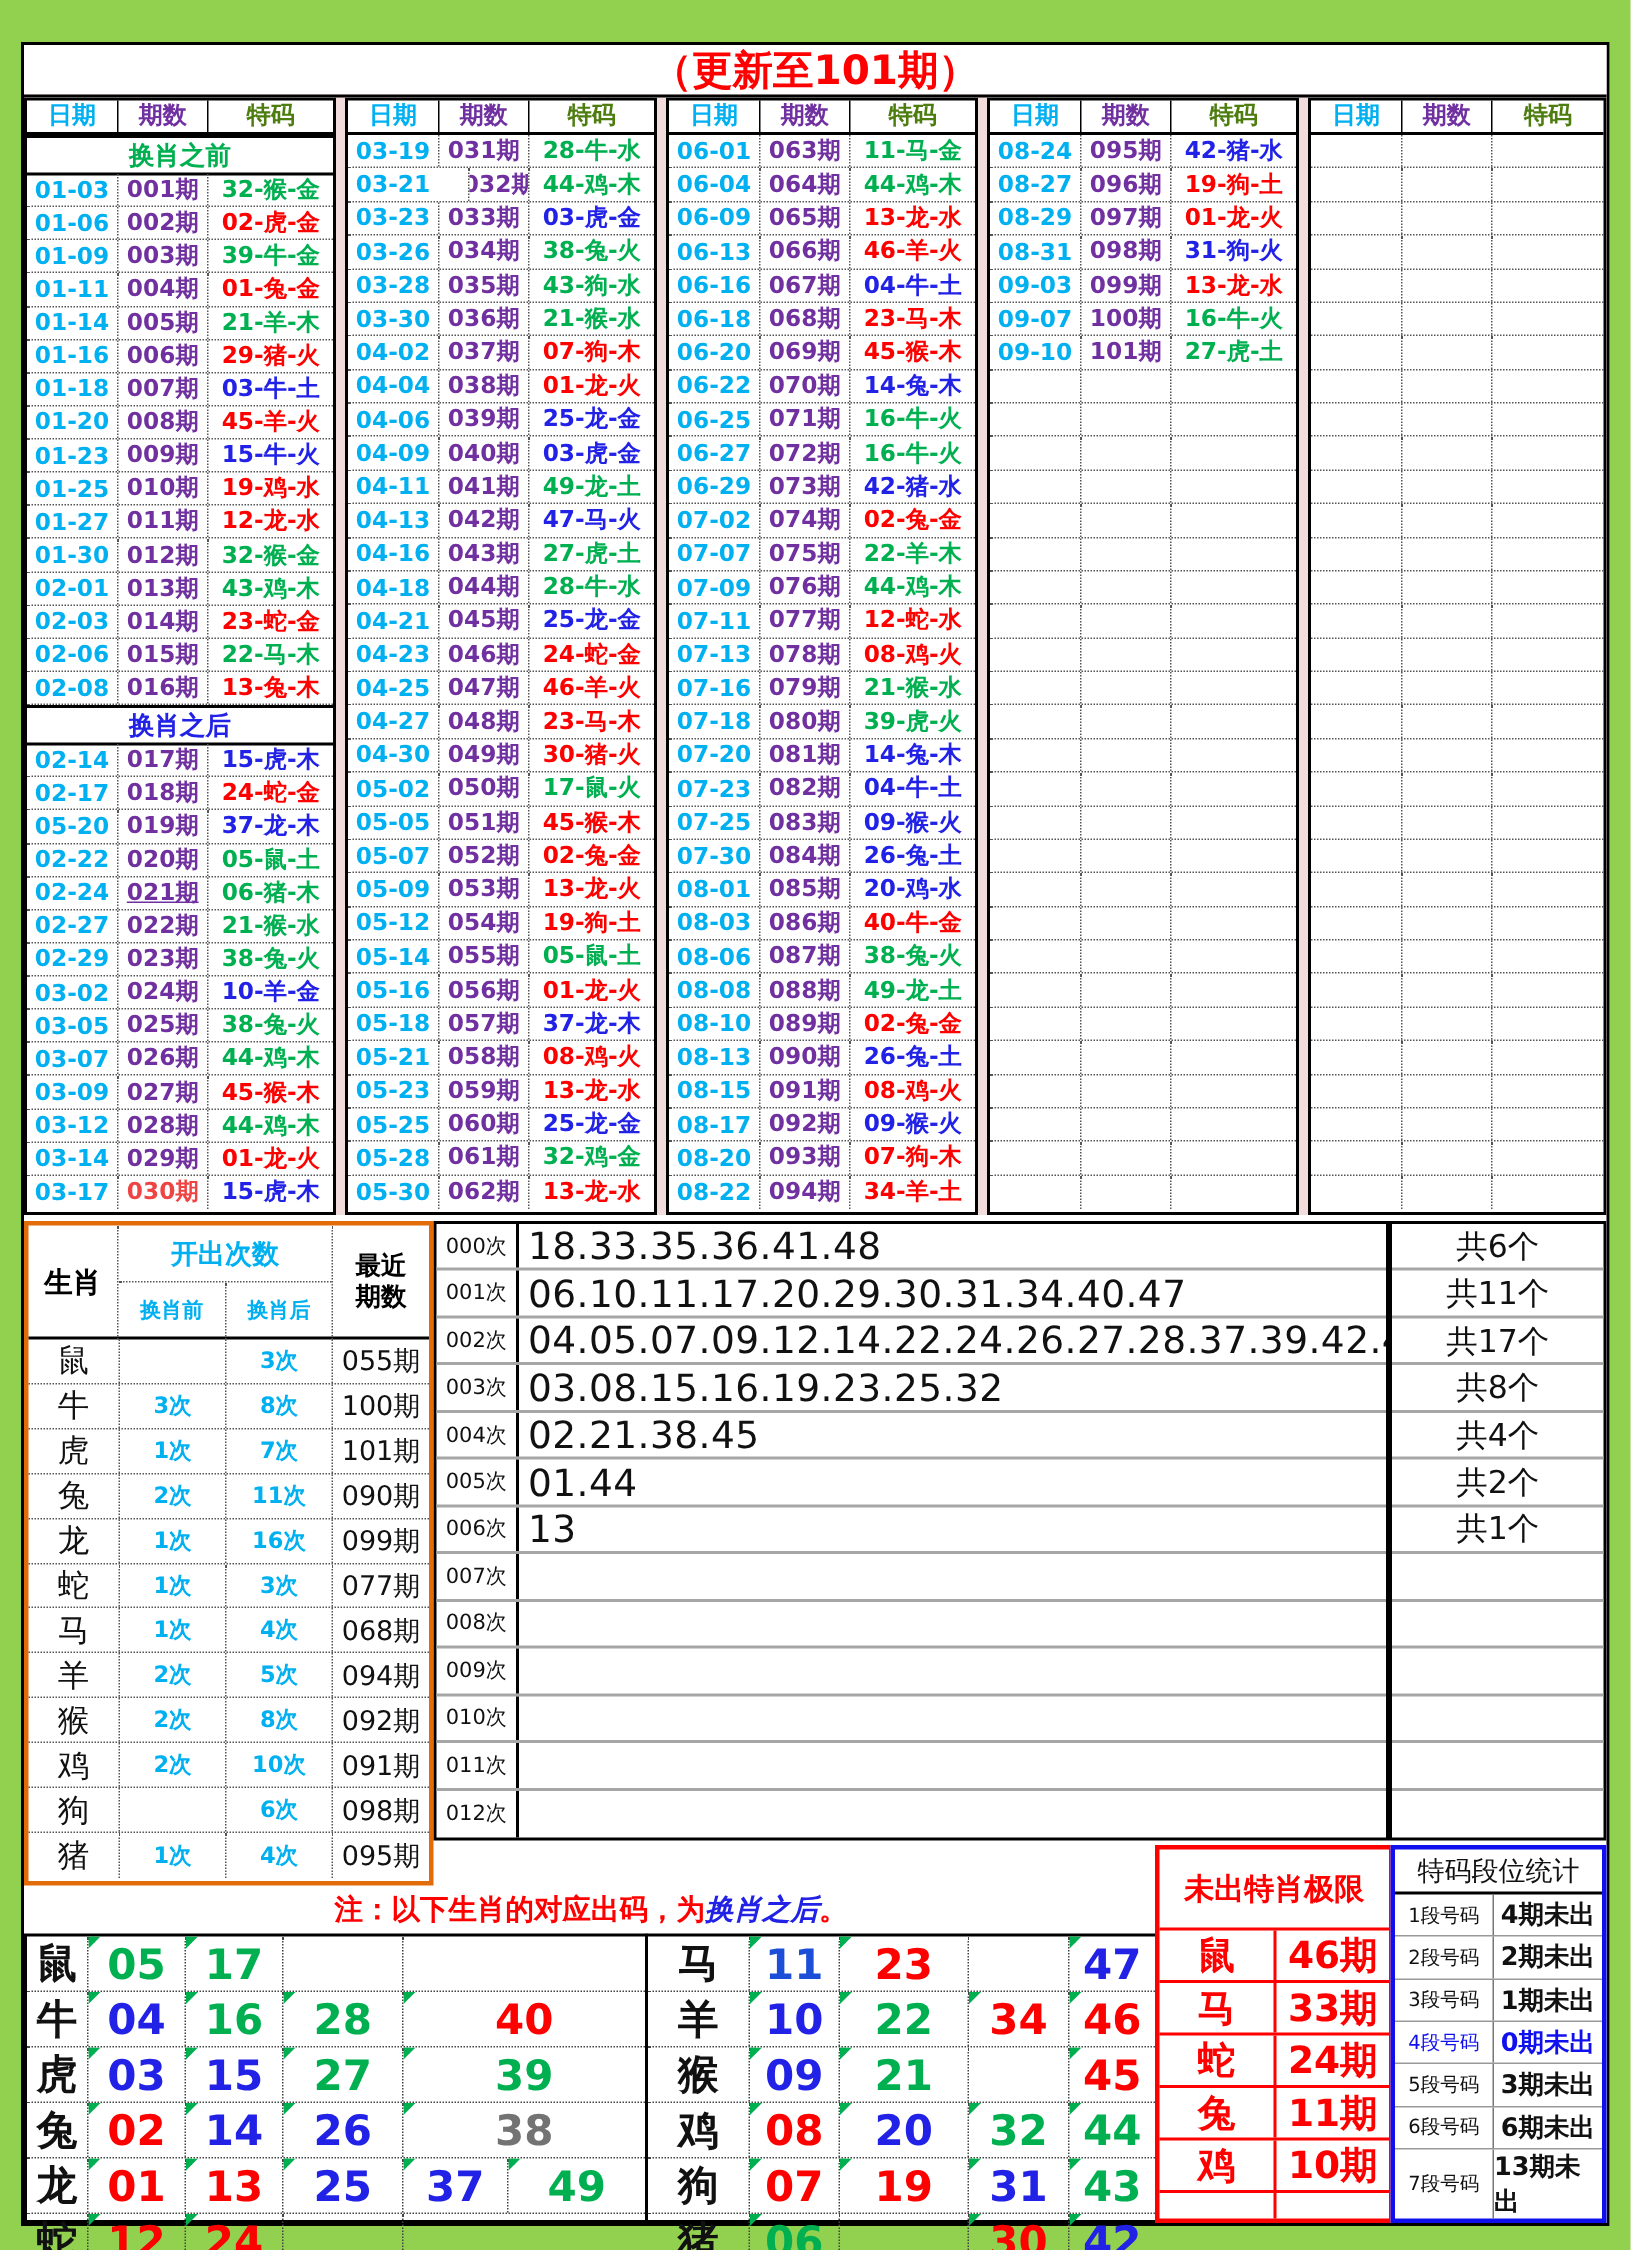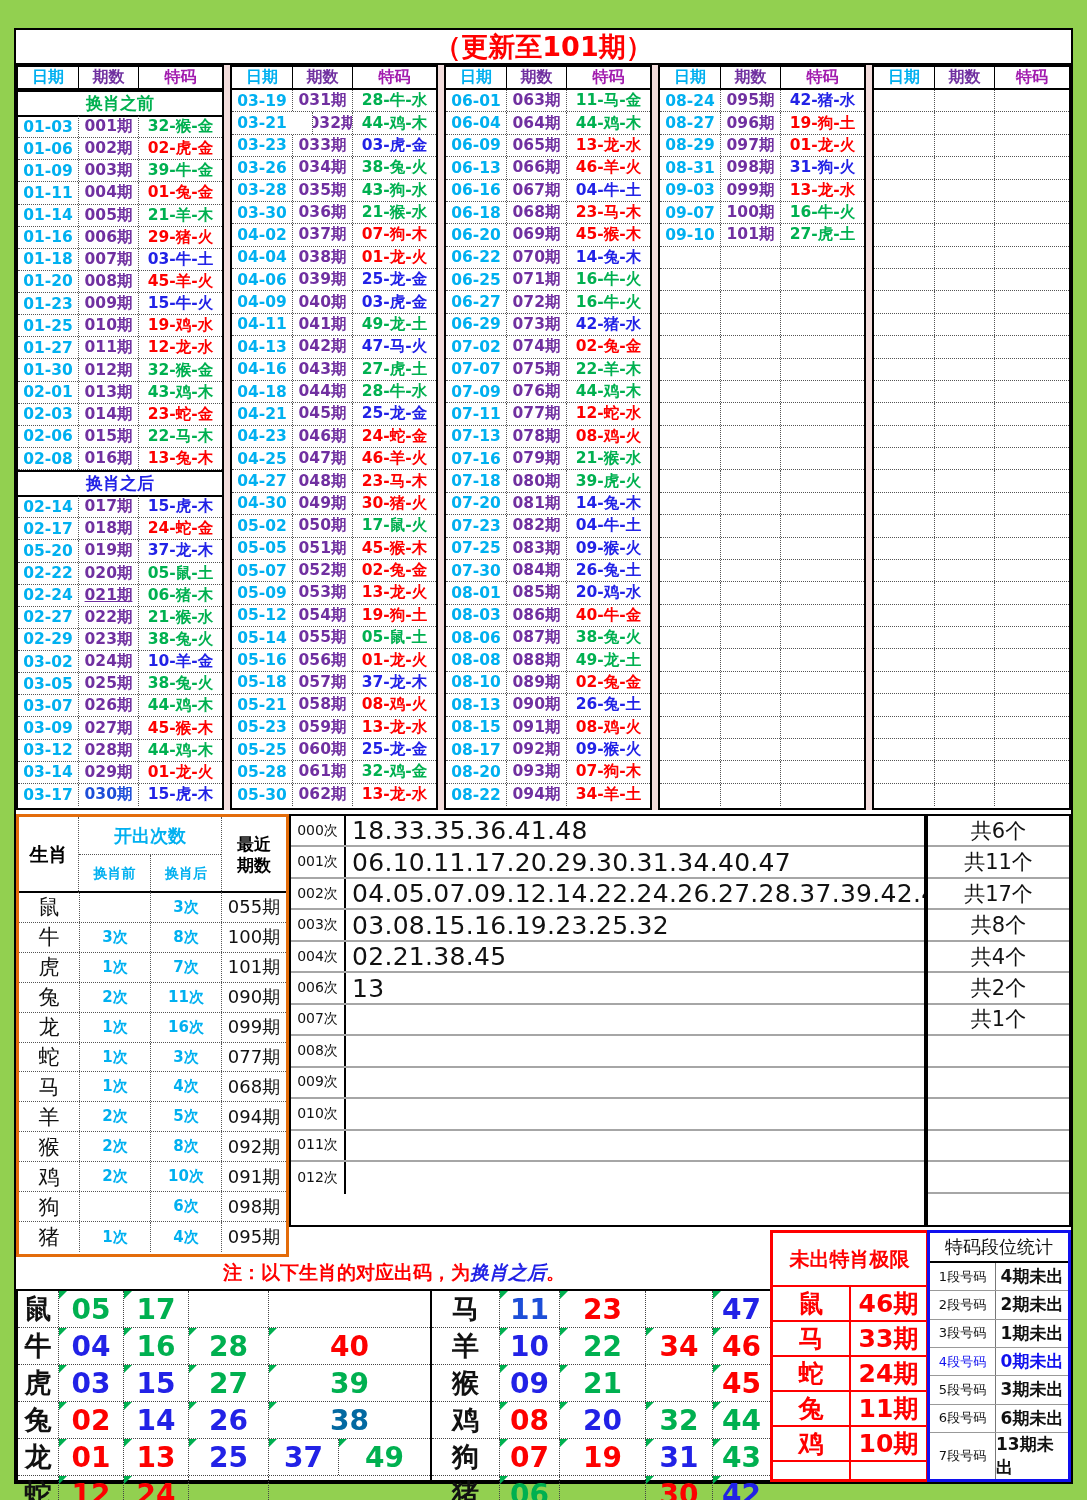--- a/index.html
+++ b/index.html
@@ -20,21 +20,21 @@
   .title-suffix { color:#FF0000; font-size:27px; font-weight:bold; }
   
   .main-area { position:absolute; left:0; top:33px; width:1055px; height:747px;
     background:#F2DCDB; border-top:2px solid #000; }
   .group { position:absolute; top:0; height:745px; background:#fff; border:2px solid #000; }
   .g-head { height:23px; display:grid; grid-template-columns:60px 60px 1fr;
     border-bottom:2px solid #000; }
   .g-head span { display:flex; align-items:center; justify-content:center;
     font-size:16px; font-weight:bold; border-left:1px solid #000; }
   .g-head span:first-child { border-left:none; }
-  .h-date { color:#00B0F0; } .h-period { color:#7030A0; } .h-special { color:#a21caf; }
+  .h-date { color:#00B0F0; } .h-period { color:#7030A0; } .h-special { color:#4d7c0f; }
   .g-body { height:716px; display:grid; grid-template-rows:repeat(32,1fr); }
   .mg-row { display:grid; grid-template-columns:60px 60px 1fr; border-bottom:1px dotted #555; }
   .mg-row:last-child { border-bottom:none; }
   .mg-row span { display:flex; align-items:center; justify-content:center;
     font-size:15.5px; font-weight:600; border-left:1px dotted #555; overflow:hidden; white-space:nowrap; }
   .mg-row span:first-child { border-left:none; }
   .c-date { color:#00B0F0; } .c-period { color:#7030A0; } .c-special { font-size:16.5px; }
   .mg-section { display:flex; align-items:center; justify-content:center;
     font-size:17px; font-weight:bold; border-top:2px solid #000; border-bottom:2px solid #000;
     margin-bottom:-1px; }
@@ -278,21 +278,21 @@
             <span class="c-period" style="color: rgb(112, 48, 160);">028期</span>
             <span class="c-special" style="color: rgb(0, 176, 80);">44-鸡-木</span>
           </div>
           <div class="mg-row">
             <span class="c-date" style="color: rgb(0, 176, 240);">03-14</span>
             <span class="c-period" style="color: rgb(112, 48, 160);">029期</span>
             <span class="c-special" style="color: rgb(253, 1, 0);">01-龙-火</span>
           </div>
           <div class="mg-row">
             <span class="c-date" style="color: rgb(0, 176, 240);">03-17</span>
-            <span class="c-period" style="color: #1d4ed8;">030期</span>
+            <span class="c-period" style="color: #ef4444;">030期</span>
             <span class="c-special" style="color: rgb(34, 34, 230);">15-虎-木</span>
           </div>
         </div>
     </div>
     <div class="group" style="left:214px;width:208px">
       <div class="g-head">
         <span class="h-date">日期</span>
         <span class="h-period">期数</span>
         <span class="h-special">特码</span>
       </div>
@@ -1067,20 +1067,24 @@
         <div class="fq-label">002次</div>
         <div class="fq-nums">04.05.07.09.12.14.22.24.26.27.28.37.39.42.43.46.49</div>
       </div>
       <div class="fq-row">
         <div class="fq-label">003次</div>
         <div class="fq-nums">03.08.15.16.19.23.25.32</div>
       </div>
       <div class="fq-row">
         <div class="fq-label">004次</div>
         <div class="fq-nums">02.21.38.45</div>
+      </div>
+      <div class="fq-row">
+        <div class="fq-label">005次</div>
+        <div class="fq-nums">01.44</div>
       </div>
       <div class="fq-row">
         <div class="fq-label">006次</div>
         <div class="fq-nums">13</div>
       </div>
       <div class="fq-row">
         <div class="fq-label">007次</div>
         <div class="fq-nums"></div>
       </div>
       <div class="fq-row">
@@ -1146,21 +1150,21 @@
         <div class="bt-cell mk" style="color: rgb(34, 34, 230);">03</div>
         <div class="bt-cell mk" style="color: rgb(34, 34, 230);">15</div>
         <div class="bt-cell mk" style="color: rgb(0, 176, 80);">27</div>
         <div class="bt-cell mk span2" style="color: rgb(0, 176, 80);">39</div>
       </div>
       <div class="bt-row">
         <div class="bt-cell bt-z">兔</div>
         <div class="bt-cell mk" style="color: rgb(253, 1, 0);">02</div>
         <div class="bt-cell mk" style="color: rgb(34, 34, 230);">14</div>
         <div class="bt-cell mk" style="color: rgb(34, 34, 230);">26</div>
-        <div class="bt-cell mk span2" style="color: #0369a1;">38</div>
+        <div class="bt-cell mk span2" style="color: #737373;">38</div>
       </div>
       <div class="bt-row">
         <div class="bt-cell bt-z">龙</div>
         <div class="bt-cell mk" style="color: rgb(253, 1, 0);">01</div>
         <div class="bt-cell mk" style="color: rgb(253, 1, 0);">13</div>
         <div class="bt-cell mk" style="color: rgb(34, 34, 230);">25</div>
         <div class="bt-cell mk" style="color: rgb(34, 34, 230);">37</div>
         <div class="bt-cell mk" style="color: rgb(0, 176, 80);">49</div>
       </div>
       <div class="bt-row">

